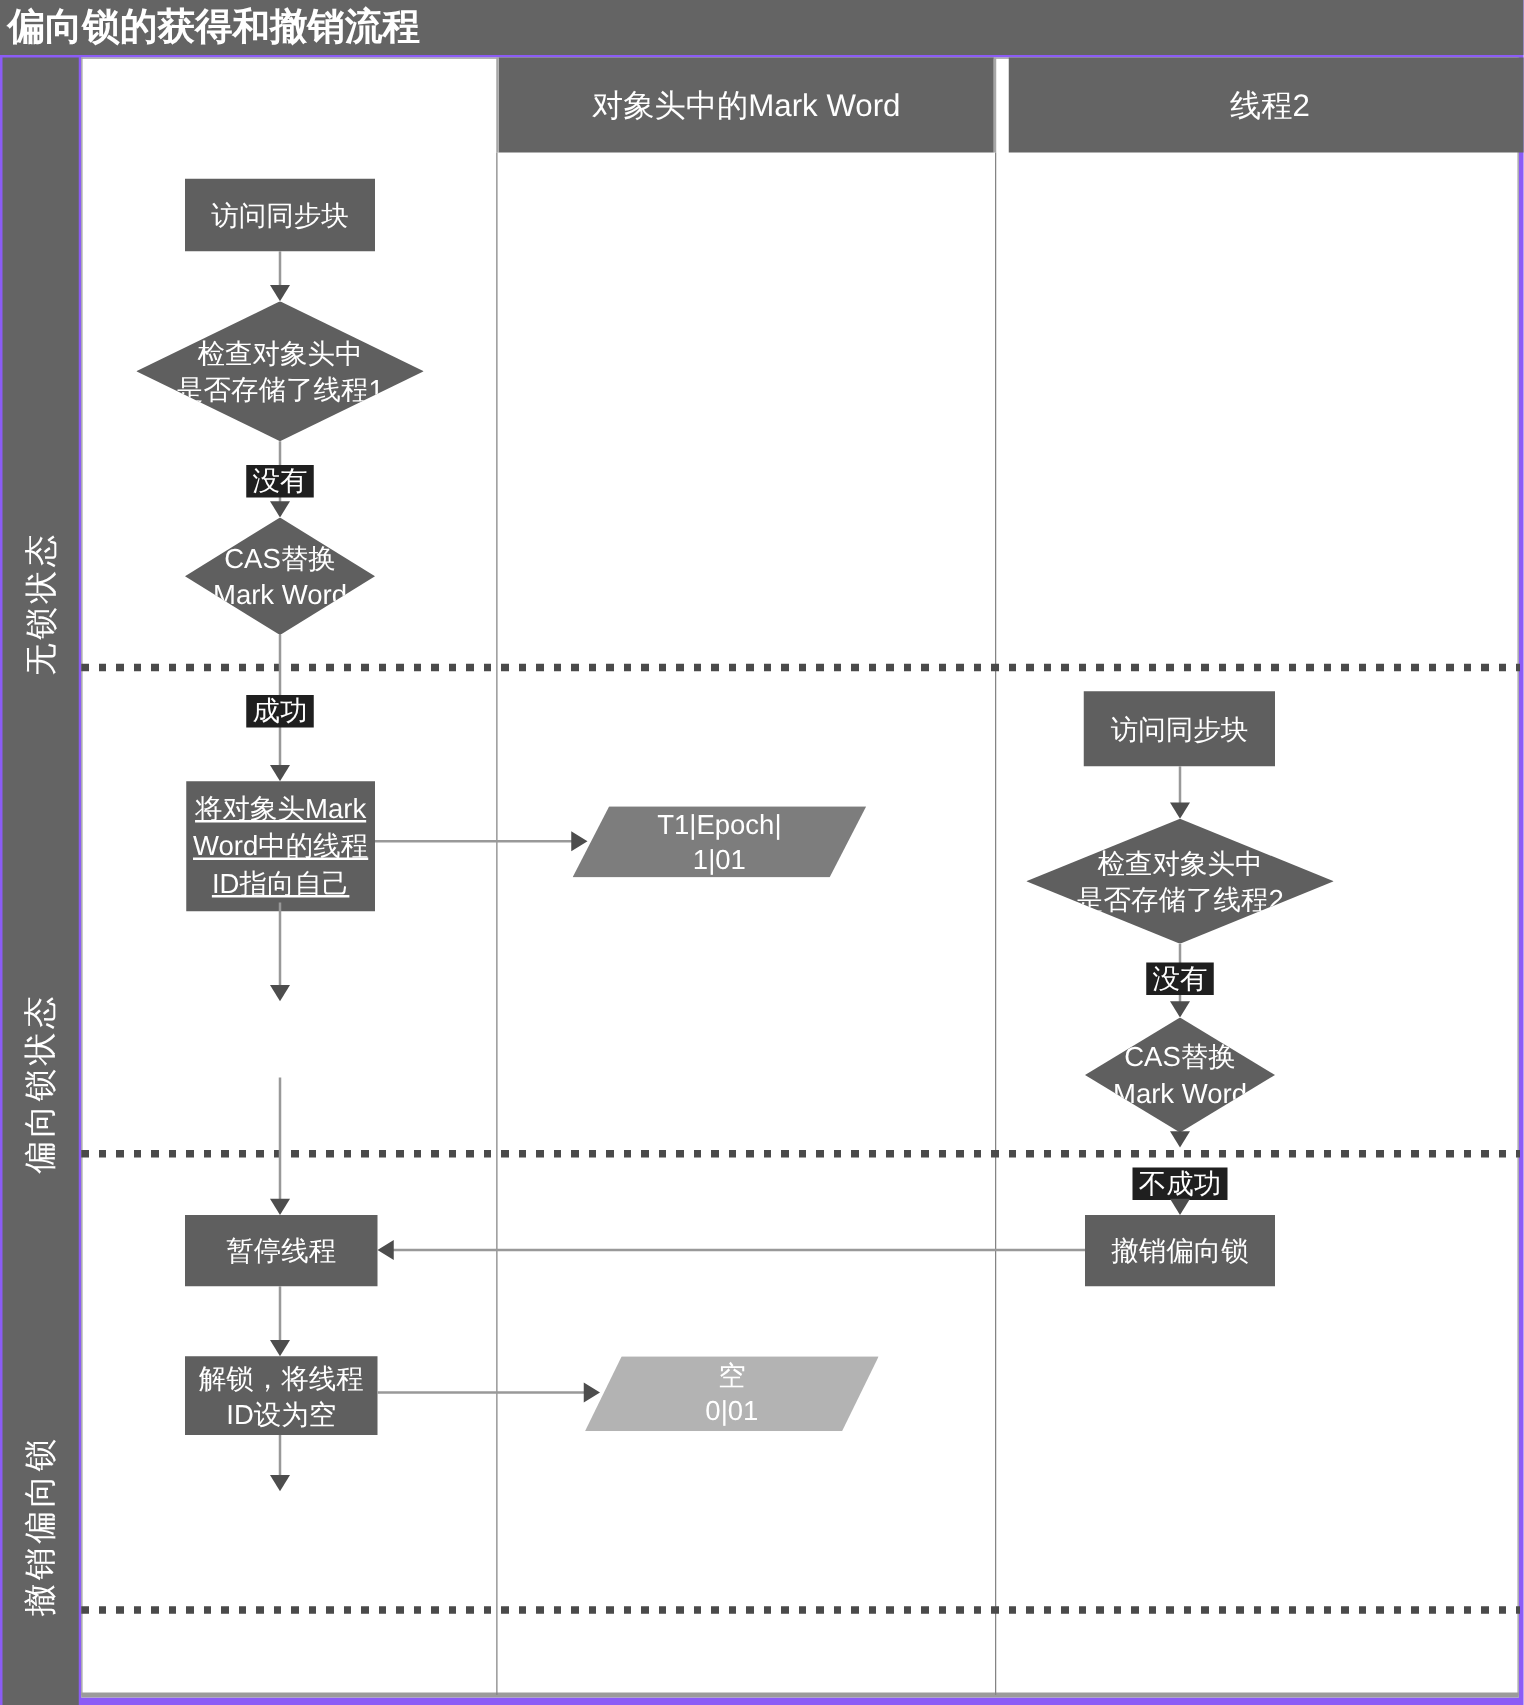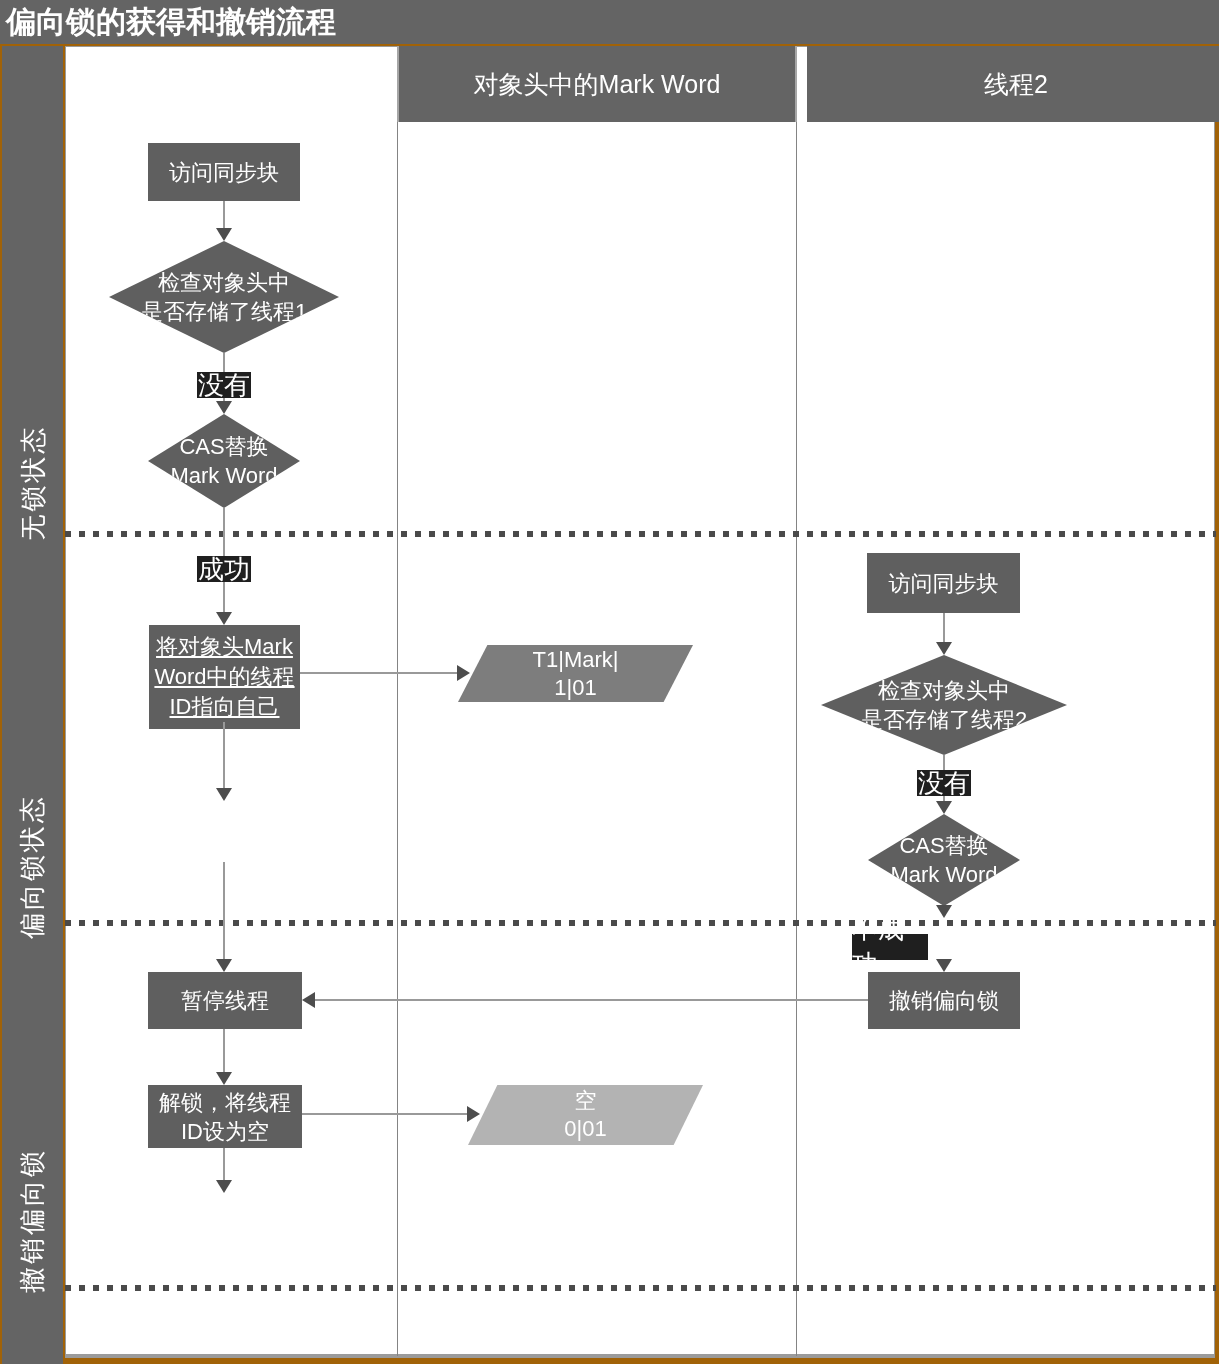--- a/index.html
+++ b/index.html
@@ -1,16 +1,16 @@
 <!DOCTYPE html>
 <html><head>
 <meta charset="utf-8">
 <style>
   html,body{margin:0;padding:0;background:#fff;}
-  #page{position:relative;width:1219px;height:1364px;background:#a16207;overflow:hidden;
+  #page{position:relative;width:1219px;height:1364px;background:#8b5cf6;overflow:hidden;
         font-family:"Liberation Sans","DejaVu Sans",sans-serif;}
   
   #titlebar{position:absolute;left:0;top:0;width:1219px;height:44px;background:#646464;
             color:#fff;font-size:30px;font-weight:bold;line-height:44px;padding-left:6px;box-sizing:border-box;}
   #sidebar{position:absolute;left:2px;top:46px;width:61px;height:1318px;background:#646464;}
   #frame{position:absolute;left:65px;top:46px;width:1150px;height:1312px;box-sizing:border-box;
          border:1px solid #9a9a9a;border-bottom:4px solid #9b9b9b;background:#fff;}
   .hcell{position:absolute;top:46px;height:76px;background:#646464;color:#fff;font-size:25px;
          display:flex;align-items:center;justify-content:center;}
   .hdiv{position:absolute;top:46px;height:76px;width:2px;background:#a6a6a6;}
@@ -19,21 +19,21 @@
           background:repeating-linear-gradient(90deg,#4a4a4a 0 6px,transparent 6px 14px);}
   .lane-label{position:absolute;left:2px;width:61px;height:160px;display:flex;align-items:center;justify-content:center;}
   .lane-label span{transform:rotate(-90deg);white-space:nowrap;color:#fff;font-size:26px;letter-spacing:3px;}
   
   .node{position:absolute;background:#5f5f5f;color:#fff;display:flex;flex-direction:column;
         align-items:center;justify-content:center;text-align:center;font-size:22px;line-height:29px;}
   .node span{display:block;}
   .diamond{clip-path:polygon(50% 0,100% 50%,50% 100%,0 50%);text-align:center;}
   .para{position:absolute;color:#fff;display:flex;flex-direction:column;align-items:center;justify-content:center;
         text-align:center;font-size:22px;line-height:28px;clip-path:polygon(12.5% 0,100% 0,87.5% 100%,0 100%);}
-  .badge{position:absolute;background:#1f1f1f;color:#fff;font-size:26px;display:flex;
+  .badge{position:absolute;background:#1f1f1f;color:#fff;font-size:22px;display:flex;
          align-items:center;justify-content:center;}
   
   .vline{position:absolute;width:2px;background:#999;}
   .hline{position:absolute;height:2px;background:#999;}
   .ah-down{position:absolute;width:0;height:0;border-left:8px solid transparent;
            border-right:8px solid transparent;border-top:13px solid #4d4d4d;}
   .ah-right{position:absolute;width:0;height:0;border-top:8px solid transparent;
             border-bottom:8px solid transparent;border-left:13px solid #4d4d4d;}
   .ah-left{position:absolute;width:0;height:0;border-top:8px solid transparent;
            border-bottom:8px solid transparent;border-right:13px solid #4d4d4d;}
@@ -124,21 +124,21 @@
   </div>
 
   <div class="hline" style="left:302px;top:1113px;width:166px;"></div>
   <div class="ah-right" style="left:467px;top:1106px;"></div>
 
   <div class="vline" style="left:223px;top:1148px;height:33px;"></div>
   <div class="ah-down" style="left:216px;top:1180px;"></div>
 
 
   <div class="para" style="left:458px;top:645px;width:235px;height:57px;background:#7d7d7d;">
-    <span>T1|Mark|</span>
+    <span>T1|Epoch|</span>
     <span>1|01</span>
   </div>
 
   <div class="para" style="left:468px;top:1085px;width:235px;height:60px;background:#b3b3b3;">
     <span>空</span>
     <span>0|01</span>
   </div>
 
   <div class="node" style="left:867px;top:553px;width:153px;height:60px;">
     <span>访问同步块</span>
@@ -156,21 +156,21 @@
   <div class="badge" style="left:917px;top:770px;width:54px;height:26px;">没有</div>
   <div class="ah-down" style="left:936px;top:801px;"></div>
 
   <div class="node diamond" style="left:868px;top:814px;width:152px;height:92px;">
     <span>CAS替换</span>
     <span>Mark Word</span>
   </div>
 
   <div class="vline" style="left:943px;top:906px;height:8px;"></div>
   <div class="ah-down" style="left:936px;top:905px;"></div>
-  <div class="badge" style="left:852px;top:934px;width:76px;height:26px;">不成功</div>
+  <div class="badge" style="left:906px;top:934px;width:76px;height:26px;">不成功</div>
   <div class="ah-down" style="left:936px;top:959px;"></div>
 
   <div class="node" style="left:868px;top:972px;width:152px;height:57px;">
     <span>撤销偏向锁</span>
   </div>
 
   <div class="hline" style="left:312px;top:999px;width:556px;"></div>
   <div class="ah-left" style="left:302px;top:992px;"></div>
 
 </div>

